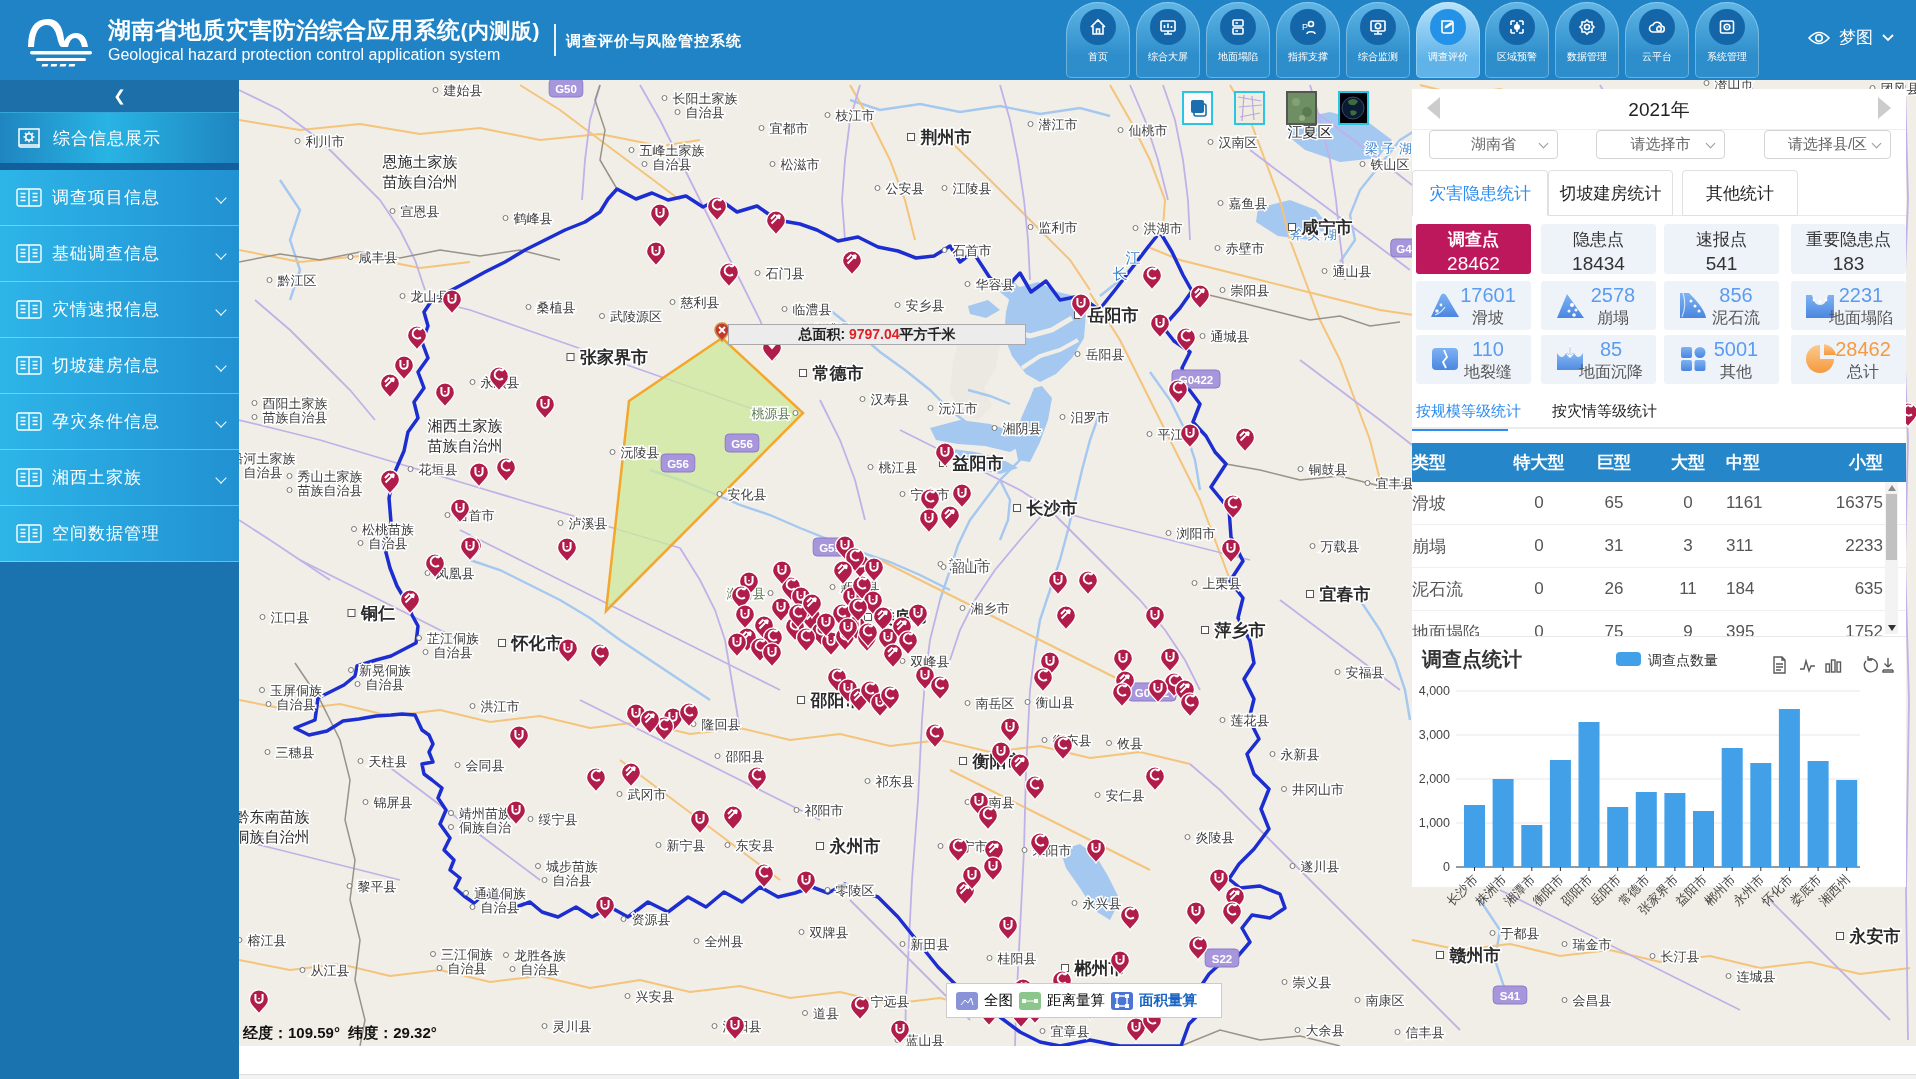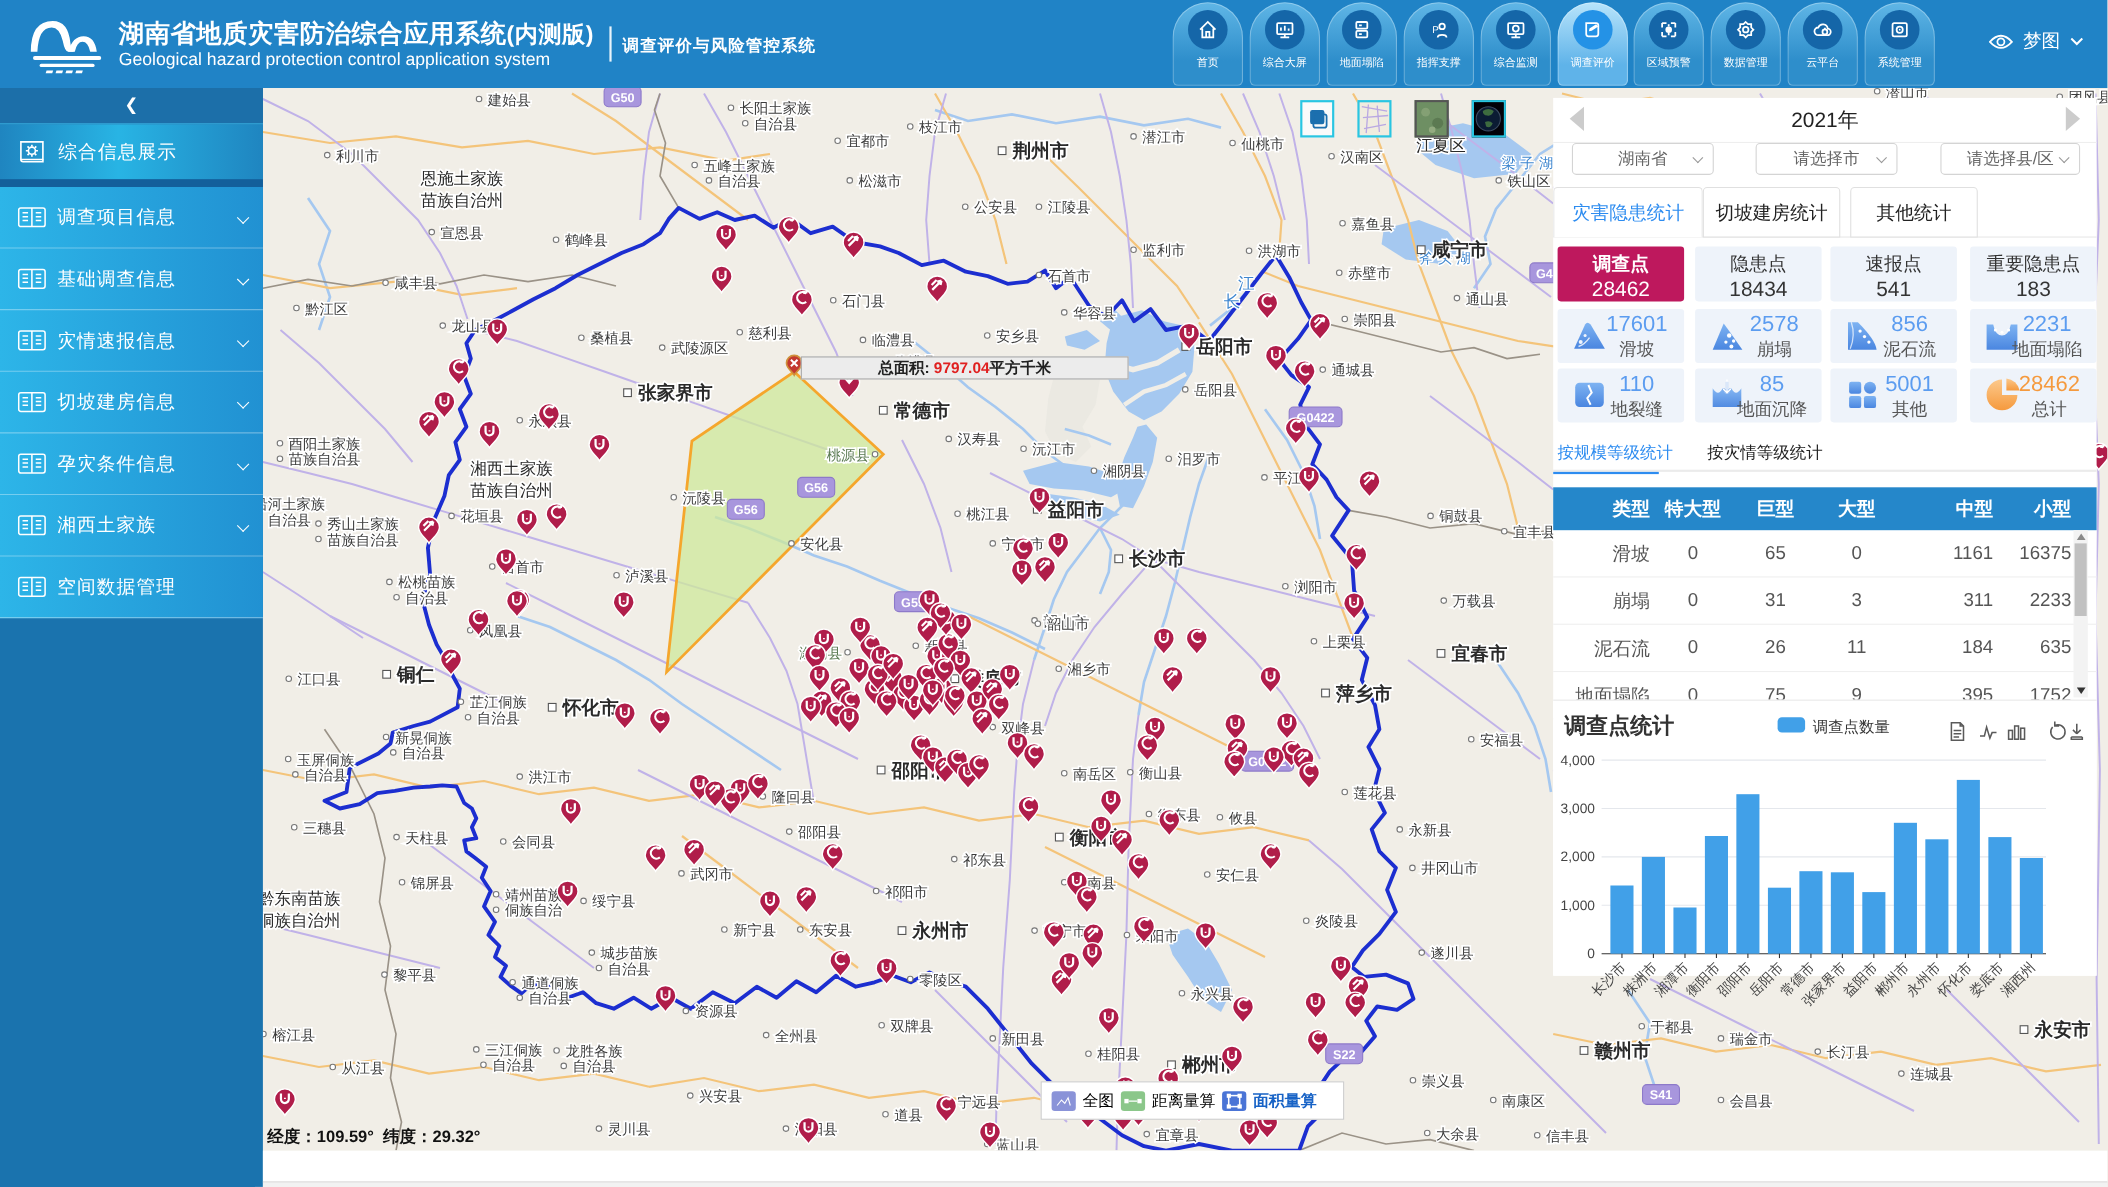--- a/index.html
+++ b/index.html
@@ -66,25 +66,25 @@
 .inum{font-size:20px;color:#5b9cf0;}
 .inum.orange{color:#f59a3e;}
 .ilab{font-size:16px;color:#555;margin-top:1px;}
 .stabs{position:absolute;top:310px;left:0;width:100%;height:30px;border-bottom:2px solid #ebebeb;font-size:15px;}
 .stab1{position:absolute;left:4px;top:3px;color:#2d8cf0;}
 .stab2{position:absolute;left:140px;top:3px;color:#222;}
 .sline{position:absolute;left:0;top:340px;width:96px;height:2px;background:#2d8cf0;z-index:2;}
 #tbl{position:absolute;top:354px;left:0;width:100%;}
 .trow{display:flex;height:43px;align-items:center;border-bottom:1px solid #efefef;font-size:17px;color:#555;}
 .thead{background:#2587ca;color:#fff;height:39px;font-weight:bold;border-bottom:none;}
-.c1{width:88px;text-align:right;}
+.c1{width:88px;text-align:left;}
 .c2{width:78px;text-align:center;}
 .c3{width:72px;text-align:center;}
 .c4{width:76px;text-align:center;}
-.c5{width:86px;text-align:right;}
+.c5{width:86px;text-align:left;}
 .c6{width:80px;text-align:right;padding-right:9px;}
 #sbar{position:absolute;right:8px;top:393px;width:13px;height:152px;background:#f3f3f3;}
 #sbar .au{position:absolute;left:2.5px;top:3px;width:0;height:0;border-left:4px solid transparent;border-right:4px solid transparent;border-bottom:6px solid #8a8a8a;}
 #sbar .ad{position:absolute;left:2.5px;bottom:3px;width:0;height:0;border-left:4px solid transparent;border-right:4px solid transparent;border-top:6px solid #333;}
 #sbar .thumb{position:absolute;left:1px;top:12px;width:11px;height:66px;background:#c1c1c1;}
 #chart{position:absolute;top:547px;left:0;width:100%;height:251px;border-top:1px solid #e8e8e8;background:#fff;}
 #chart h3{position:absolute;left:10px;top:9px;font-size:20px;color:#333;}
 .legend{position:absolute;left:204px;top:15px;display:flex;align-items:flex-start;gap:7px;font-size:14px;color:#333;}
 .legend b{width:25px;height:14px;background:#41a0e8;border-radius:4px;}
 .ax{font:12.5px "Liberation Sans",sans-serif;fill:#444;}

